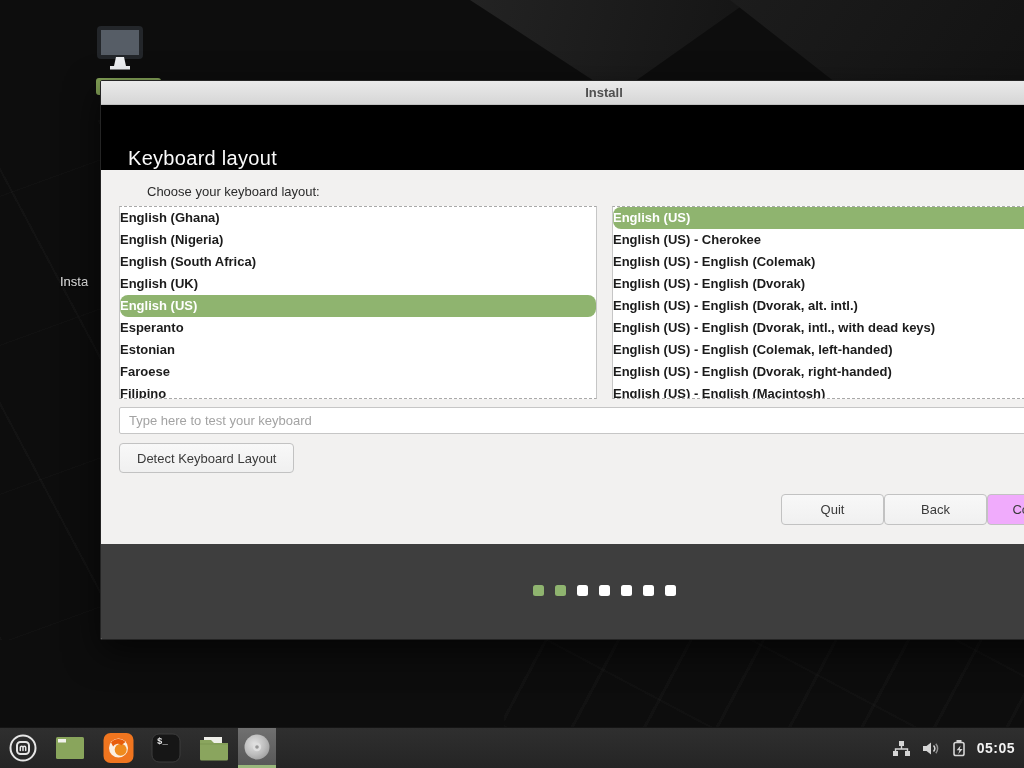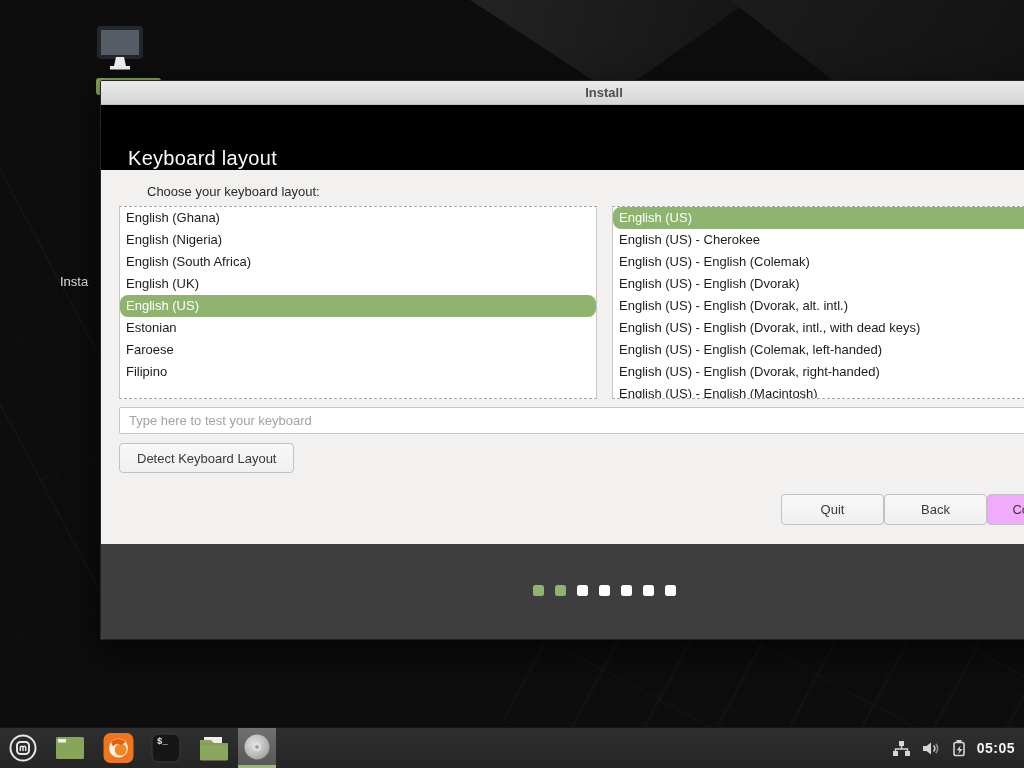--- a/index.html
+++ b/index.html
@@ -48,22 +48,22 @@
     display:flex; align-items:center; justify-content:center; cursor:default; }
   .close-btn span { color:#fff; font-size:9px; font-weight:700; line-height:1; }
   .page-header { flex:0 0 65px; background:#000000; display:flex; align-items:flex-end; padding-left:27px; }
   .page-header h1 { margin:0; font-size:20px; font-weight:400; color:#fafafa; letter-spacing:0.3px; }
   .content { flex:1 1 auto; background:#f2f1f0; padding:14px 17px 0 18px; position:relative; }
   .choose-label { font-size:13px; color:#2b2b2b; margin-bottom:7px;margin-left:28px; }
   .lists { display:flex; gap:15px; }
   .list { flex:1 1 0; height:193px; background:#fff; overflow:hidden;
     border-left:1px solid #c6c6c6; border-right:1px solid #c6c6c6;
     border-top:1px dashed #a9a9a9; border-bottom:1px dashed #a9a9a9; }
-  .row { height:22px; line-height:22px; padding-left:6px; font-size:13px; color:#1b1b1b;
-    white-space:nowrap; cursor:default; }
+  .row { height:22px; line-height:22px; font-size:13px; color:#1b1b1b;
+    white-space:nowrap; cursor:default;font-weight:bold; }
   .row.selected { background:var(--accent,#8fb46f); color:#fff;border-radius:8px; }
   .test-input { display:block; margin-top:8px; width:100%; height:27px;
     border:1px solid #c6c6c6; border-radius:2px; background:#fff;
     font-size:13px; color:#333; padding:0 9px; font-family:inherit; outline:none; }
   .test-input::placeholder { color:#a3a3a3; }
   .btn { font-family:inherit; font-size:13px; color:#3a3a3a;
     background:linear-gradient(#f8f8f8,#f0f0f0); border:1px solid #c2c2c2;
     border-radius:4px; height:31px; cursor:default; }
   .detect-btn { margin-top:9px; height:30px; padding:0 17px; }
   .nav { position:absolute; right:17px; top:324px; display:flex; }
@@ -124,20 +124,21 @@
 
   <div class="content">
     <div class="choose-label">Choose your keyboard layout:</div>
     <div class="lists">
       <div class="list">
           <div class="row">English (Ghana)</div>
           <div class="row">English (Nigeria)</div>
           <div class="row">English (South Africa)</div>
           <div class="row">English (UK)</div>
           <div class="row selected">English (US)</div>
+          <div class="row">Esperanto</div>
           <div class="row">Estonian</div>
           <div class="row">Faroese</div>
           <div class="row">Filipino</div>
         </div>
       <div class="list">
           <div class="row selected">English (US)</div>
           <div class="row">English (US) - Cherokee</div>
           <div class="row">English (US) - English (Colemak)</div>
           <div class="row">English (US) - English (Dvorak)</div>
           <div class="row">English (US) - English (Dvorak, alt. intl.)</div>

